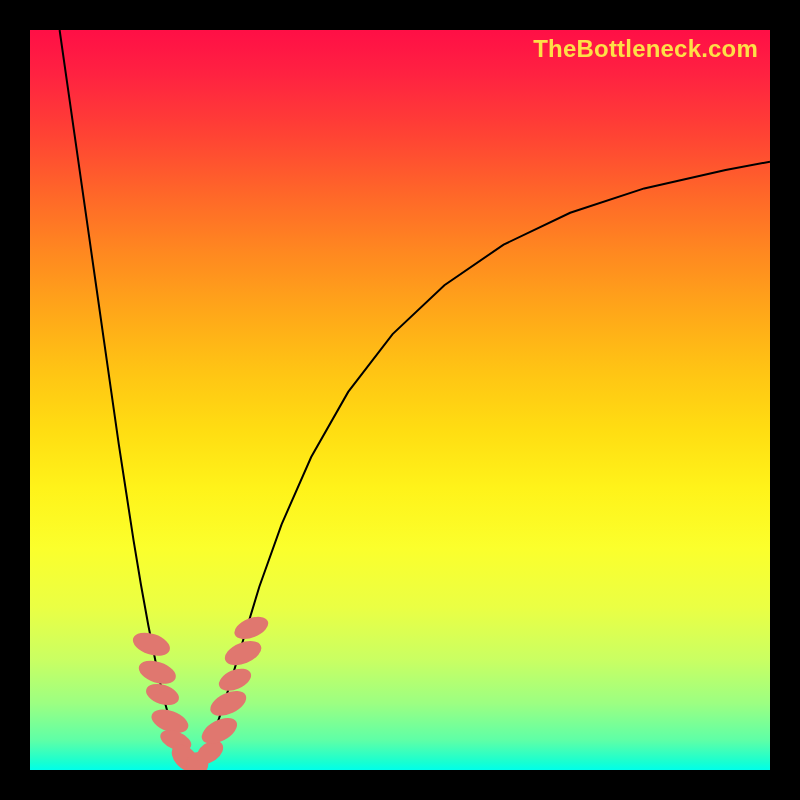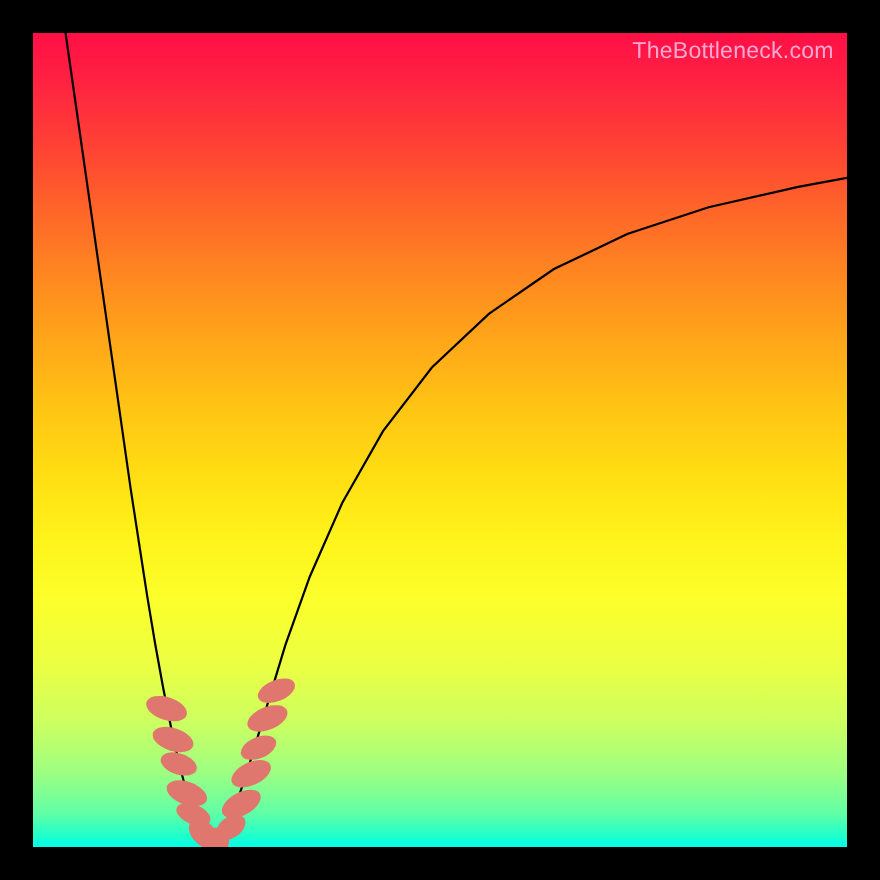--- a/index.html
+++ b/index.html
@@ -15,21 +15,21 @@
   #ffc414 46%,
   #ffdd12 54%,
   #fff31a 62%,
   #fbff2c 70%,
   #eaff44 78%,
   #caff62 85%,
   #9cff82 91%,
   #5effa7 96%,
   #16ffd2 99%,
   #00ffea 100%)}
-.attrib{position:absolute;top:5px;right:12px;color:#f9a8d4;font-size:21px;font-weight:400;letter-spacing:.2px}
+.attrib{position:absolute;top:5px;right:12px;color:#fde047;font-size:24px;font-weight:700;letter-spacing:.2px}
 svg.curve{position:absolute;inset:0;width:100%;height:100%}
 svg .line{fill:none;stroke:#000;stroke-width:2}
 svg .bead{fill:#e0776f;stroke:none}
 </style>
 </head>
 <body>
 
 <div class="frame">
   <div class="plot">
     <div class="gradient"></div>

